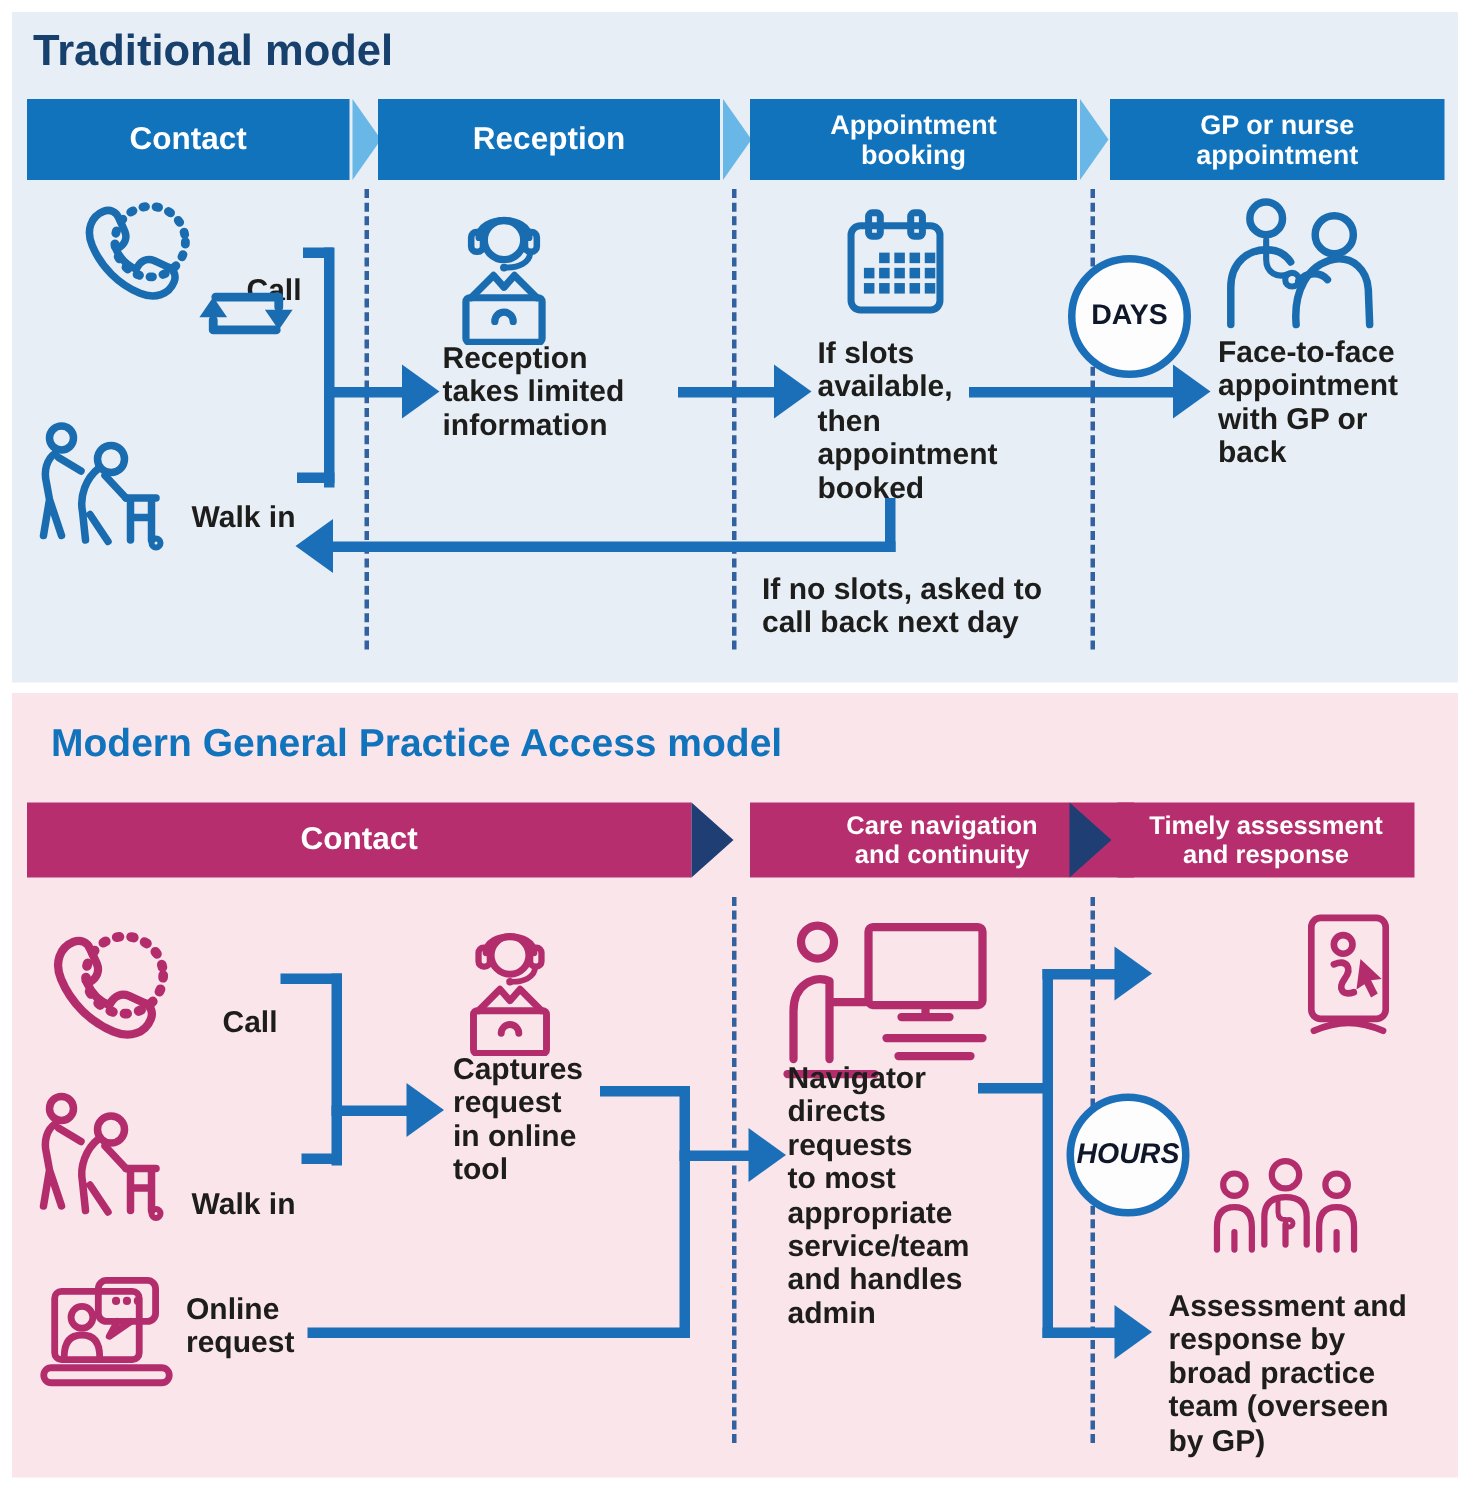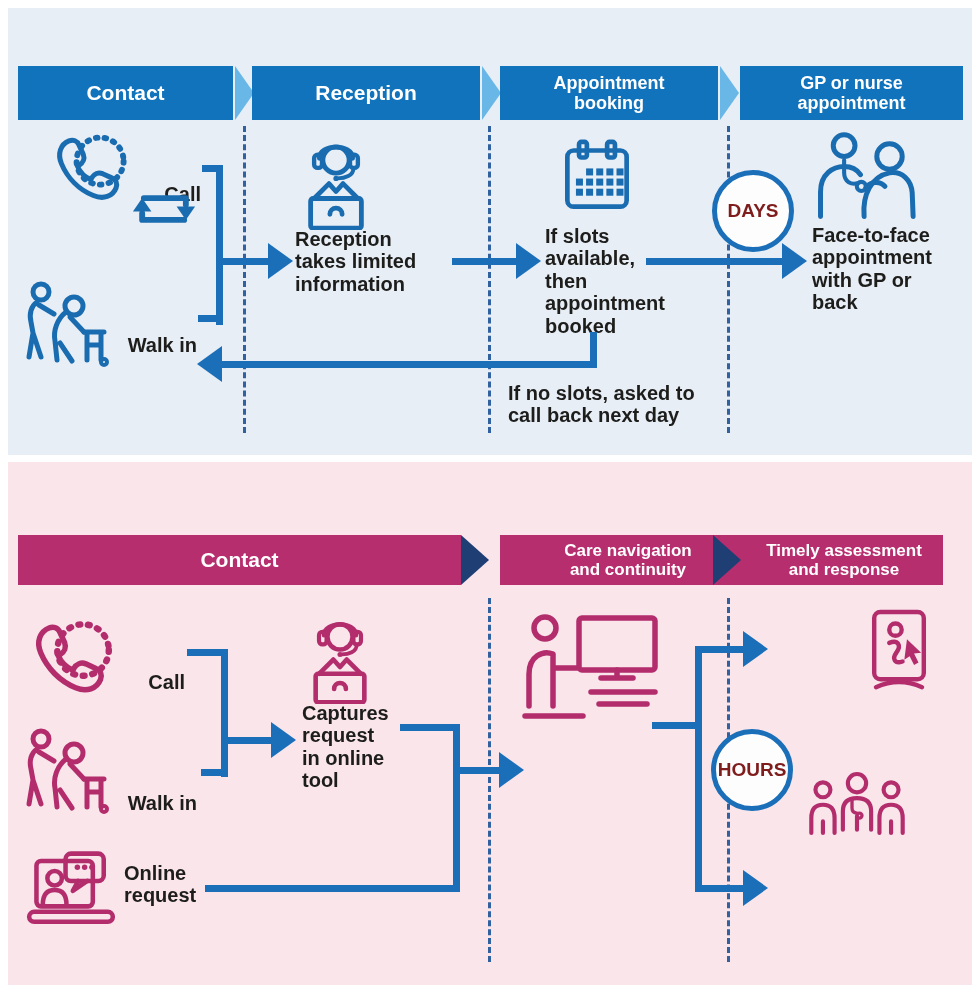--- a/index.html
+++ b/index.html
@@ -24,34 +24,35 @@
   .lbl{position:absolute;font-weight:bold;color:#1d1d1b;font-size:20px;line-height:1.12;
        white-space:pre-line;z-index:2;}
   .lbl.center{text-align:center;}
   .lbl.right{text-align:right;margin-top:28px;}
   .line{position:absolute;background:#1b6fb8;z-index:2;}
   .ah{position:absolute;width:0;height:0;z-index:2;}
   .ah.r{border-top:18px solid transparent;border-bottom:18px solid transparent;border-left:25px solid #1b6fb8;}
   .ah.l{border-top:18px solid transparent;border-bottom:18px solid transparent;border-right:25px solid #1b6fb8;}
   .badge{position:absolute;width:72px;height:72px;border-radius:50%;background:#fdfdfd;
          border:5px solid #1b6fb8;display:flex;align-items:center;justify-content:center;
-         font-weight:bold;font-size:19px;color:#7f1d1d;z-index:4;}
+         font-weight:bold;font-size:19px;color:#0f172a;z-index:4;}
   .icon{position:absolute;z-index:2;color:#1a6cb0;}
   .icon.m{color:#b32d6d;}
   .icon svg{width:100%;height:100%;display:block;}
   .icon svg .s{fill:none;stroke:currentColor;stroke-linecap:round;stroke-linejoin:round;}
   .icon svg .f{fill:currentColor;stroke:none;}
 </style>
 </head>
 <body>
 
 <div class="canvas">
   <div class="bg top"></div>
   <div class="bg bottom"></div>
 
+  <div class="t-title">Traditional model</div>
 
   <div class="banner big" style="left:18px;top:66px;width:215px;">Contact</div>
   <div class="chev" style="left:235px;top:66px;"></div>
   <div class="banner big" style="left:252px;top:66px;width:228px;">Reception</div>
   <div class="chev" style="left:482px;top:66px;"></div>
   <div class="banner" style="left:500px;top:66px;width:218px;">Appointment
 booking</div>
   <div class="chev" style="left:720px;top:66px;"></div>
   <div class="banner" style="left:740px;top:66px;width:223px;">GP or nurse
 appointment</div>
@@ -159,20 +160,21 @@
       <circle class="s" cx="92" cy="26" r="14" stroke-width="5.5"></circle>
       <path class="s" stroke-width="5.5" d="M64 92 C62 68 72 48 92 44 C106 42 116 52 117 66 L118 92"></path>
       <path class="s" stroke-width="5.5" d="M66 60 C72 53 82 53 87 59"></path>
     </svg>
   </div>
   <div class="lbl" style="left:812px;top:224px;">Face-to-face
 appointment
 with GP or
 back</div>
 
+  <div class="m-title">Modern General Practice Access model</div>
 
   <div class="banner m big" style="left:18px;top:535px;width:443px;">Contact</div>
   <div class="chev m" style="left:461px;top:535px;"></div>
   <div class="banner m" style="left:500px;top:535px;width:256px;">Care navigation
 and continuity</div>
   <div class="chev m" style="left:713px;top:535px;"></div>
   <div class="banner m" style="left:745px;top:535px;width:198px;">Timely assessment
 and response</div>
 
   <div class="dash" style="left:488px;top:598px;height:364px;"></div>
@@ -245,29 +247,37 @@
   <div class="icon m" style="left:520px;top:612px;width:142px;height:112px;">
     <svg viewBox="0 0 140 112">
       <rect class="s" x="58" y="6" width="76" height="52" rx="3" stroke-width="5.5"></rect>
       <path class="s" stroke-width="5.5" d="M96 58 V66 M80 66 H112"></path>
       <path class="s" stroke-width="5.5" d="M70 80 H134 M78 92 H126"></path>
       <circle class="s" cx="24" cy="16" r="11" stroke-width="5.5"></circle>
       <path class="s" stroke-width="5.5" d="M8 94 V62 C8 44 22 38 32 42 L32 94 M32 56 H56"></path>
       <path class="s" stroke-width="5.5" d="M4 104 H62"></path>
     </svg>
   </div>
+  <div class="lbl" style="left:525px;top:708px;">Navigator
+directs
+requests
+to most
+appropriate
+service/team
+and handles
+admin</div>
 
   <div class="line" style="left:652px;top:722px;width:50px;height:7px;"></div>
   <div class="line" style="left:695px;top:646px;width:7px;height:246px;"></div>
   <div class="line" style="left:695px;top:646px;width:50px;height:7px;"></div>
   <div class="ah r" style="left:743px;top:631px;"></div>
   <div class="line" style="left:695px;top:885px;width:50px;height:7px;"></div>
   <div class="ah r" style="left:743px;top:870px;"></div>
 
-  <div class="badge" style="left:711px;top:729px;">HOURS</div>
+  <div class="badge" style="left:711px;top:729px;font-style:italic;">HOURS</div>
   <div class="icon m" style="left:868px;top:606px;width:62px;height:88px;">
     <svg viewBox="0 0 70 96">
       <rect class="s" x="7" y="5" width="56" height="76" rx="7" stroke-width="5"></rect>
       <path class="s" stroke-width="5" d="M9 90 C27 82 43 82 61 90"></path>
       <circle class="s" cx="31" cy="25" r="7" stroke-width="5"></circle>
       <path class="s" stroke-width="5" d="M24 40 C34 36 38 43 32 51 C27 58 30 64 39 61"></path>
       <path class="f" d="M44 36 L60 51 L52 52 L57 62 L52 65 L47 55 L41 59 Z"></path>
     </svg>
   </div>
   <div class="icon m" style="left:803px;top:768px;width:108px;height:86px;">
@@ -275,13 +285,18 @@
       <circle class="s" cx="24" cy="22" r="9" stroke-width="5"></circle>
       <circle class="s" cx="65" cy="14" r="11" stroke-width="5"></circle>
       <circle class="s" cx="106" cy="22" r="9" stroke-width="5"></circle>
       <path class="s" stroke-width="5" d="M10 74 V56 Q10 40 24 40 Q38 40 38 56 V74 M24 74 V60"></path>
       <path class="s" stroke-width="5" d="M48 70 V48 Q48 32 65 32 Q82 32 82 48 V70 M65 70 V54"></path>
       <path class="s" stroke-width="5" d="M92 74 V56 Q92 40 106 40 Q120 40 120 56 V74 M106 74 V60"></path>
       <path class="s" stroke-width="4" d="M59 34 V44 Q59 50 65 50"></path>
       <circle class="s" cx="68" cy="53" r="3" stroke-width="4"></circle>
     </svg>
   </div>
+  <div class="lbl" style="left:779px;top:860px;">Assessment and
+response by
+broad practice
+team (overseen
+by GP)</div>
 </div>
 
 </body></html>

